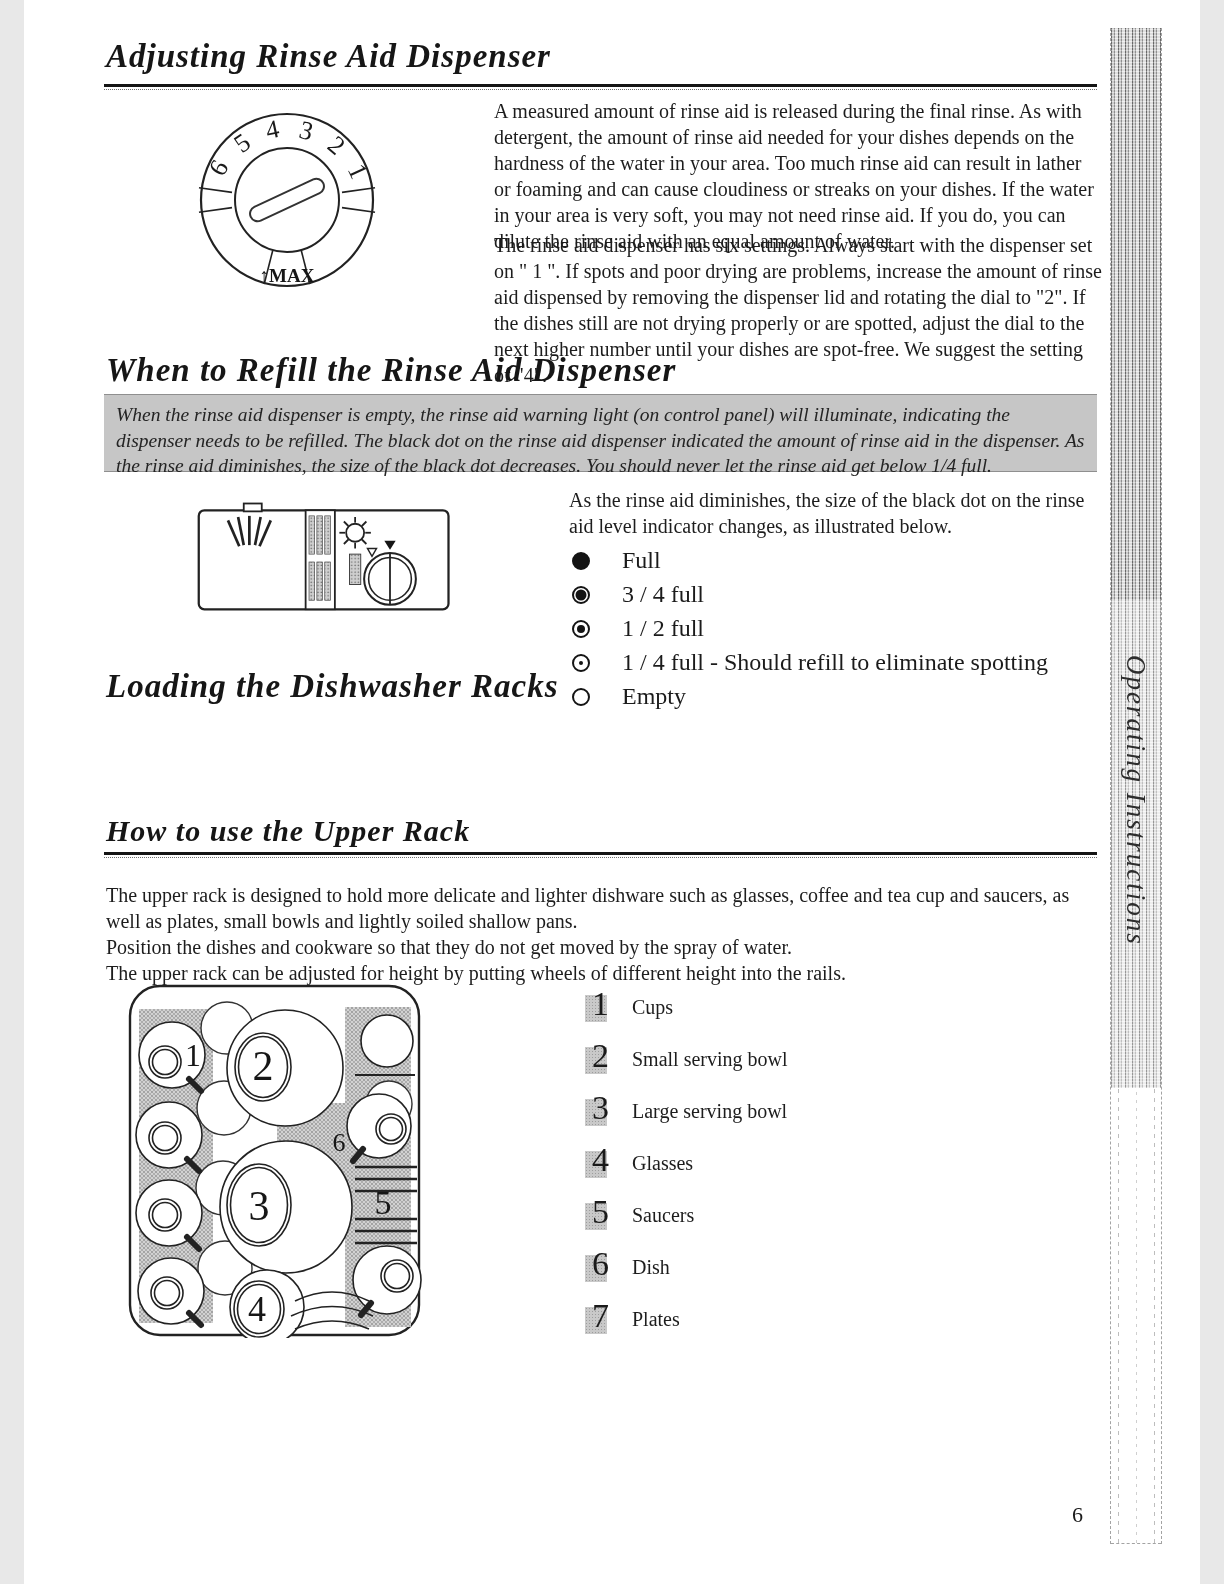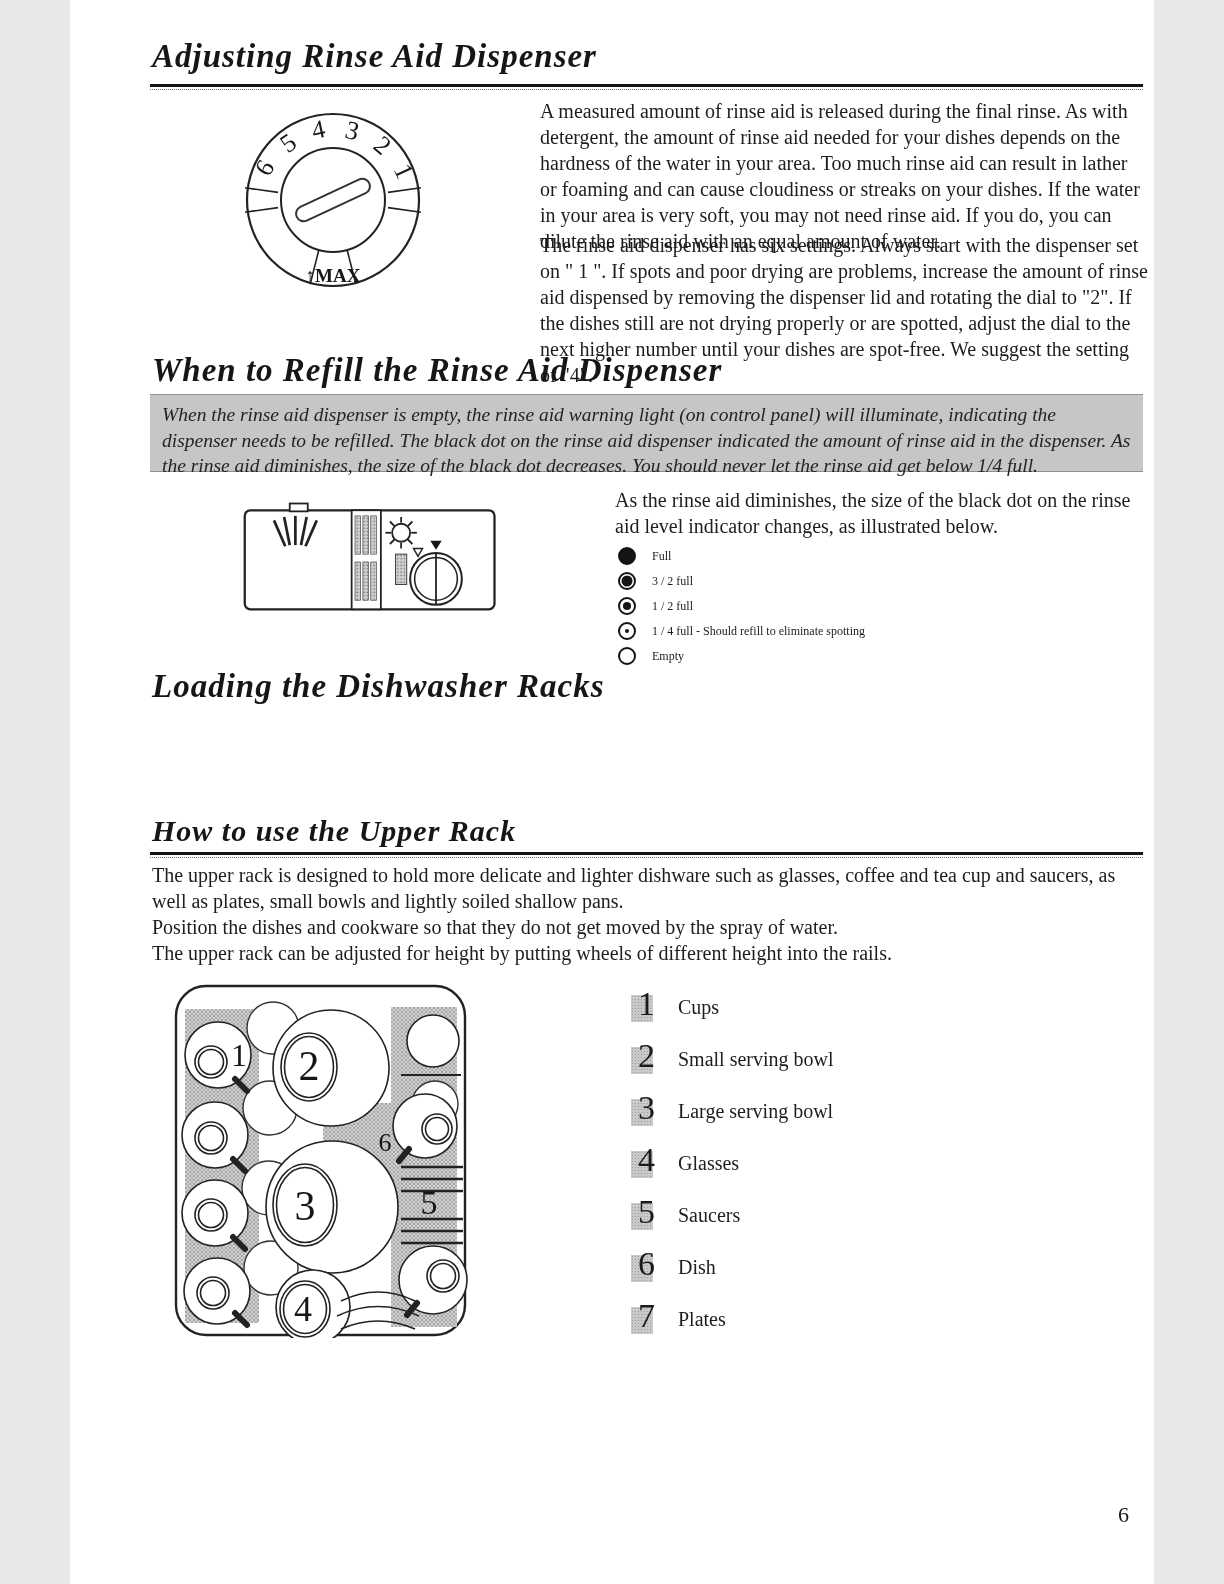--- a/index.html
+++ b/index.html
@@ -1,18 +1,18 @@
 <!DOCTYPE html>
 <html><head>
 <meta charset="utf-8">
 <style>
   * { margin:0; padding:0; box-sizing:border-box; }
   html,body { background:#e8e8e8; }
   .page {
-    position:relative; width:1084px; height:1584px; background:#ffffff;
+    position:relative; width:1176px; height:1584px; background:#ffffff;
     font-family:"Liberation Serif","DejaVu Serif",serif; color:#1b1b1b;
     overflow:hidden; margin:0 auto;
   }
   .abs { position:absolute; }
 
   
   .h1 {
     font-style:italic; font-weight:600; font-size:33px; letter-spacing:1px;
     color:#161616; white-space:nowrap;
   }
@@ -37,21 +37,21 @@
   .lvl-row { display:flex; align-items:center; margin-top:7px; }
   .lvl { display:inline-block; width:18px; height:18px; border:2px solid #141414;
          border-radius:50%; position:relative; flex:0 0 auto; }
   .lvl::after { content:""; position:absolute; top:50%; left:50%;
          transform:translate(-50%,-50%); border-radius:50%; background:#141414; }
   .lvl-full { background:#141414; }
   .lvl-34::after { width:11px; height:11px; }
   .lvl-12::after { width:8px; height:8px; }
   .lvl-14::after { width:4px; height:4px; }
   .lvl-empty::after { display:none; }
-  .lvl-label { font-size:12px; margin-left:16px; }
+  .lvl-label { font-size:24px; margin-left:32px; }
 
   
   .legend-item { display:flex; align-items:flex-end; margin-bottom:21px; height:31px; }
   .legend-num {
     position:relative; font-size:34px; line-height:1; width:40px; flex:0 0 auto;
     color:#1a1a1a;
   }
   .legend-num::before {
     content:""; position:absolute; left:-7px; top:8px; width:22px; height:27px;
     background-color:#c9c9c9;
@@ -188,42 +188,42 @@
 
   <div class="abs body-text" style="left:545px; top:487px; width:520px;">As the rinse aid diminishes, the size of the black dot on the rinse aid level indicator changes, as illustrated below.</div>
 
   <div class="abs" style="left:548px; top:540px; width:520px;">
     <div class="lvl-row">
       <span class="lvl lvl-full"></span>
       <span class="lvl-label">Full</span>
     </div>
     <div class="lvl-row">
       <span class="lvl lvl-34"></span>
-      <span class="lvl-label">3 / 2 full</span>
+      <span class="lvl-label">3 / 4 full</span>
     </div>
     <div class="lvl-row">
       <span class="lvl lvl-12"></span>
       <span class="lvl-label">1 / 2 full</span>
     </div>
     <div class="lvl-row">
       <span class="lvl lvl-14"></span>
       <span class="lvl-label">1 / 4 full - Should refill to eliminate spotting</span>
     </div>
     <div class="lvl-row">
       <span class="lvl lvl-empty"></span>
       <span class="lvl-label">Empty</span>
     </div>
   </div>
 
   <div class="abs h1" style="left:82px; top:668px;font-style:italic;">Loading the Dishwasher Racks</div>
 
   <div class="abs h1 small" style="left:82px; top:814px;">How to use the Upper Rack</div>
   <div class="abs rule" style="left:80px; top:852px; width:993px;"></div>
 
-  <div class="abs body-text" style="left:82px; top:862px; width:993px;">
+  <div class="abs body-text" style="left:82px; top:882px; width:993px;">
     <div>The upper rack is designed to hold more delicate and lighter dishware such as glasses, coffee and tea cup and saucers, as well as plates, small bowls and lightly soiled shallow pans.</div>
     <div>Position the dishes and cookware so that they do not get moved by the spray of water.</div>
     <div>The upper rack can be adjusted for height by putting wheels of different height into the rails.</div>
   </div>
 
   <svg class="abs" style="left:103px; top:983px;" width="295" height="355" viewBox="0 0 295 355">
     <defs>
       <pattern id="stipB" width="4" height="4" patternUnits="userSpaceOnUse">
         <rect width="4" height="4" fill="#d2d2d2"></rect>
         <circle cx="1" cy="1" r="0.9" fill="#8d8d8d"></circle>

